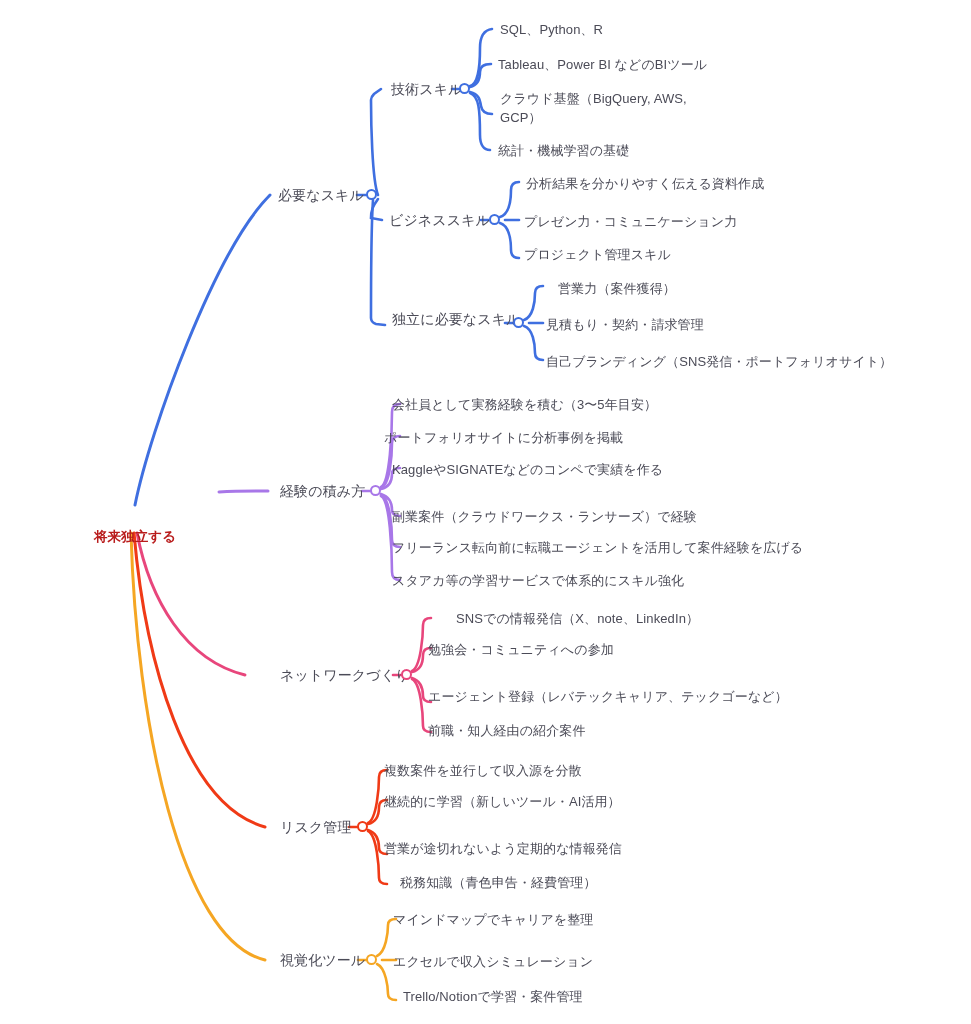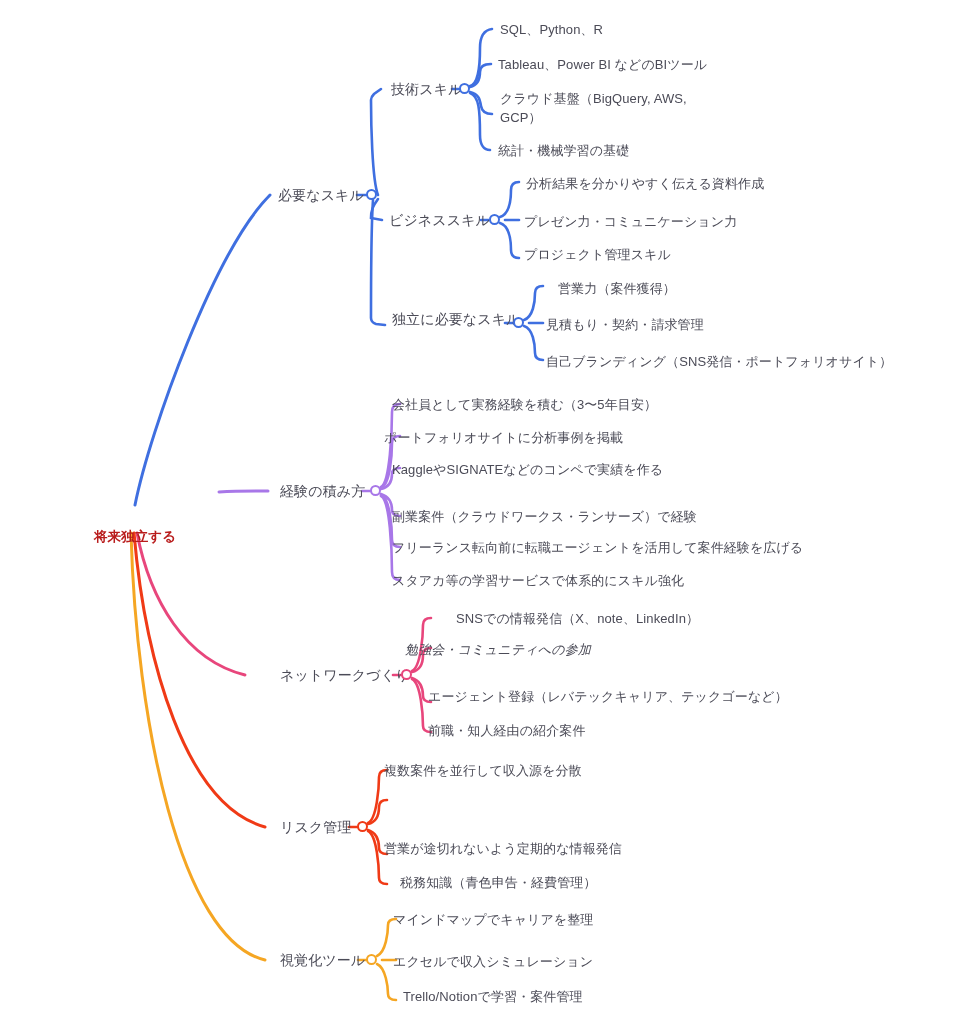--- a/index.html
+++ b/index.html
@@ -161,28 +161,29 @@
   <div class="node-label leaf" style="left:384px; top:429px;">ポートフォリオサイトに分析事例を掲載</div>
   <div class="node-label leaf" style="left:392px; top:461px;">KaggleやSIGNATEなどのコンペで実績を作る</div>
   <div class="node-label leaf" style="left:392px; top:508px;">副業案件（クラウドワークス・ランサーズ）で経験</div>
   <div class="node-label leaf" style="left:392px; top:539px;">フリーランス転向前に転職エージェントを活用して案件経験を広げる</div>
   <div class="node-label leaf" style="left:392px; top:572px;">スタアカ等の学習サービスで体系的にスキル強化</div>
 
   <div class="node-label branch" style="left:280px; top:667px;">ネットワークづくり</div>
   <div class="node-dot" style="left:401px; top:669px; border-color:#e8467c;"></div>
 
   <div class="node-label leaf" style="left:428px; top:610px;margin-left:28px;">SNSでの情報発信（X、note、LinkedIn）</div>
-  <div class="node-label leaf" style="left:405px; top:641px;font-style:italic;">勉強会・コミュニティへの参加</div>
+  <div class="node-label leaf" style="left:428px; top:641px;">勉強会・コミュニティへの参加</div>
   <div class="node-label leaf" style="left:428px; top:688px;">エージェント登録（レバテックキャリア、テックゴーなど）</div>
   <div class="node-label leaf" style="left:428px; top:722px;">前職・知人経由の紹介案件</div>
 
   <div class="node-label branch" style="left:280px; top:819px;">リスク管理</div>
   <div class="node-dot" style="left:357px; top:821px; border-color:#f03a16;"></div>
 
   <div class="node-label leaf" style="left:384px; top:762px;">複数案件を並行して収入源を分散</div>
+  <div class="node-label leaf" style="left:384px; top:793px;">継続的に学習（新しいツール・AI活用）</div>
   <div class="node-label leaf" style="left:384px; top:840px;">営業が途切れないよう定期的な情報発信</div>
   <div class="node-label leaf" style="left:384px; top:874px;margin-left:16px;">税務知識（青色申告・経費管理）</div>
 
   <div class="node-label branch" style="left:280px; top:952px;">視覚化ツール</div>
   <div class="node-dot" style="left:366px; top:954px; border-color:#f5a623;"></div>
 
   <div class="node-label leaf" style="left:393px; top:911px;">マインドマップでキャリアを整理</div>
   <div class="node-label leaf" style="left:393px; top:953px;">エクセルで収入シミュレーション</div>
   <div class="node-label leaf" style="left:393px; top:988px;margin-left:10px;">Trello/Notionで学習・案件管理</div>
 

